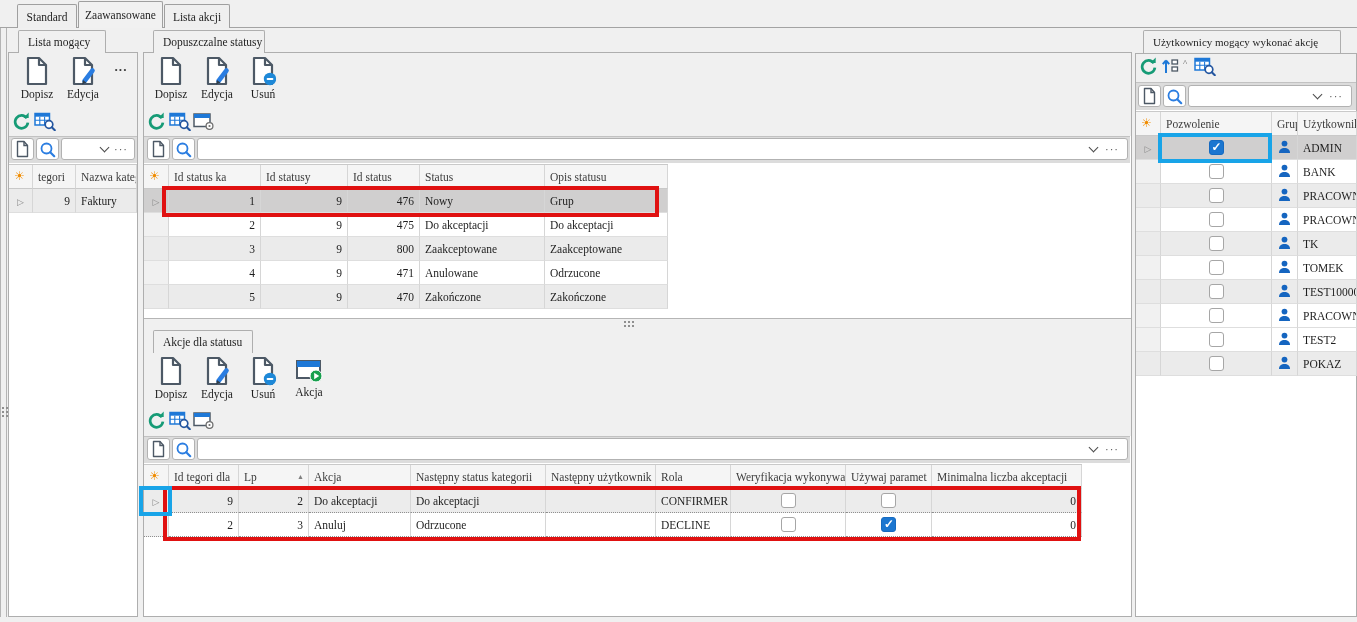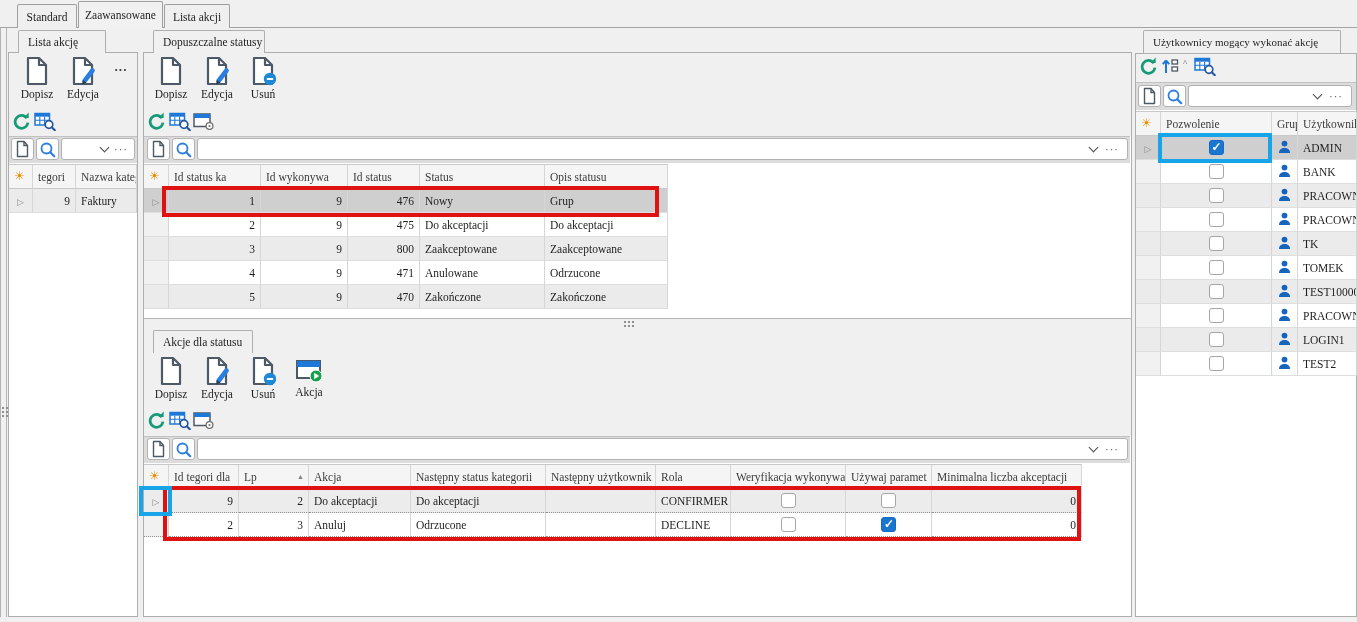--- a/index.html
+++ b/index.html
@@ -84,21 +84,21 @@
         <span class="dot"></span>
         <span class="dot"></span>
         <span class="dot"></span>
         <span class="dot"></span>
     </div>
   </div>
 
   <div class="panel" style="left:8px;top:52px;width:130px;height:565px"></div>
   <div class="tbar" style="left:9px;top:53px;width:128px;height:83px"></div>
   <div class="tab2" style="left:18px;top:30px;width:88px">
-    <span class="lbl">Lista akcję</span>
+    <span class="lbl">Lista mogący</span>
     </div>
 
   <div class="bigbtn" style="left:14px;top:56px">
     <svg width="26" height="30" viewBox="0 0 26 30">
       <path d="M4 2 h11 l7 7 v19 H4 z" fill="#fff" stroke="#4d5966" stroke-width="2.2" stroke-linejoin="round"></path>
       <path d="M15 2 v7 h7" fill="none" stroke="#4d5966" stroke-width="2.2" stroke-linejoin="round"></path>
       </svg>
     <span class="lbl">Dopisz</span>
     </div>
   <div class="bigbtn" style="left:60px;top:56px">
@@ -248,21 +248,21 @@
         <col style="width:92px">
         <col style="width:87px">
         <col style="width:72px">
         <col style="width:125px">
         <col style="width:123px">
       </colgroup>
     <thead>
         <tr>
       <th class="cc"><span class="sun">☀</span></th>
       <th>Id status ka</th>
-      <th>Id wykonywa</th>
+      <th>Id statusy</th>
       <th>Id status</th>
       <th>Status</th>
       <th>Opis statusu</th>
     </tr>
       </thead>
     <tbody>
       <tr class="selrow">
         <td class="cc ind"><span class="exp">▷</span></td>
         <td class="num">1</td>
         <td class="num">9</td>
@@ -580,37 +580,37 @@
       </tr>
       <tr>
         <td class="cc ind"></td>
         <td class="cc"><span class="cb"></span></td>
         <td class="cc"><svg width="13" height="13" viewBox="0 0 13 13">
               <circle cx="6.5" cy="3.6" r="2.9" fill="#1565c0"></circle>
               <path d="M1 13 c0-3.2 2.3-5 5.5-5 s5.5 1.8 5.5 5 z" fill="#1565c0"></path>
             </svg></td>
         <td>PRACOWNIK J</td>
       </tr>
+      <tr>
+        <td class="cc ind"></td>
+        <td class="cc"><span class="cb"></span></td>
+        <td class="cc"><svg width="13" height="13" viewBox="0 0 13 13">
+              <circle cx="6.5" cy="3.6" r="2.9" fill="#1565c0"></circle>
+              <path d="M1 13 c0-3.2 2.3-5 5.5-5 s5.5 1.8 5.5 5 z" fill="#1565c0"></path>
+            </svg></td>
+        <td>TEST2</td>
+      </tr>
       <tr class="stripe">
         <td class="cc ind"></td>
         <td class="cc"><span class="cb"></span></td>
         <td class="cc"><svg width="13" height="13" viewBox="0 0 13 13">
               <circle cx="6.5" cy="3.6" r="2.9" fill="#1565c0"></circle>
               <path d="M1 13 c0-3.2 2.3-5 5.5-5 s5.5 1.8 5.5 5 z" fill="#1565c0"></path>
             </svg></td>
-        <td>LOGIN1</td>
-      </tr>
-      <tr>
-        <td class="cc ind"></td>
-        <td class="cc"><span class="cb"></span></td>
-        <td class="cc"><svg width="13" height="13" viewBox="0 0 13 13">
-              <circle cx="6.5" cy="3.6" r="2.9" fill="#1565c0"></circle>
-              <path d="M1 13 c0-3.2 2.3-5 5.5-5 s5.5 1.8 5.5 5 z" fill="#1565c0"></path>
-            </svg></td>
-        <td>TEST2</td>
+        <td>POKAZ</td>
       </tr>
     </tbody>
   </table>
 
   <div class="annot" style="left:162px;top:186px;width:497px;height:31px;border:4px solid #e01111"></div>
   <div class="annot" style="left:163px;top:486px;width:918px;height:55px;border:4px solid #e01111"></div>
   <div class="annot" style="left:139px;top:486px;width:33px;height:30px;border:4px solid #18a4e8"></div>
   <div class="annot" style="left:1158px;top:133px;width:114px;height:30px;border:4px solid #18a4e8"></div>
 
 </div>

